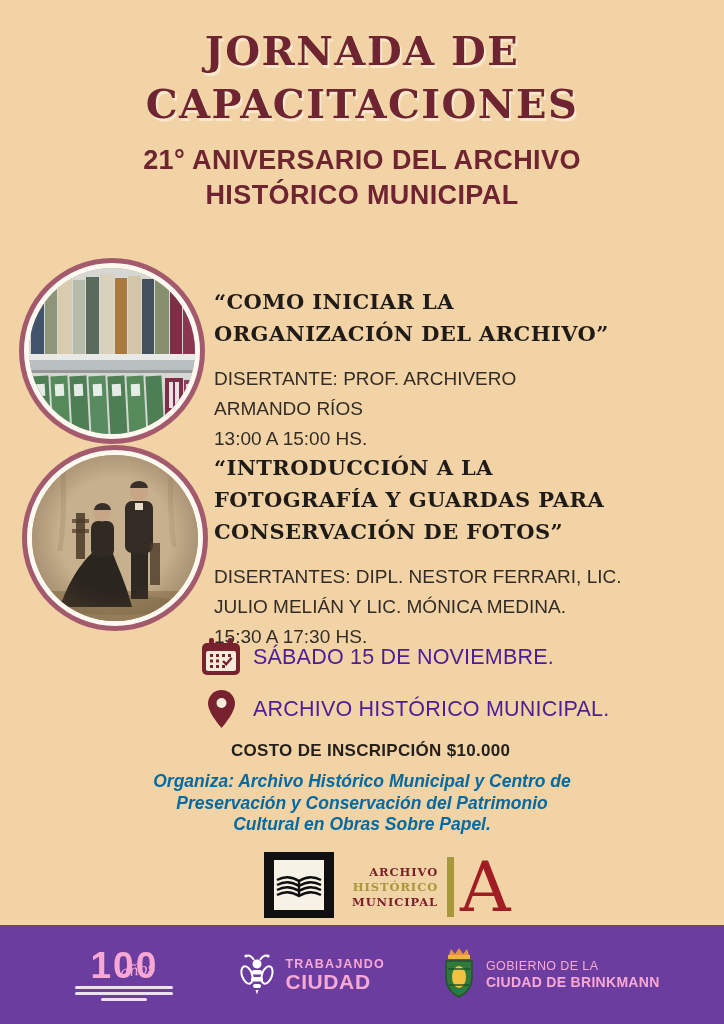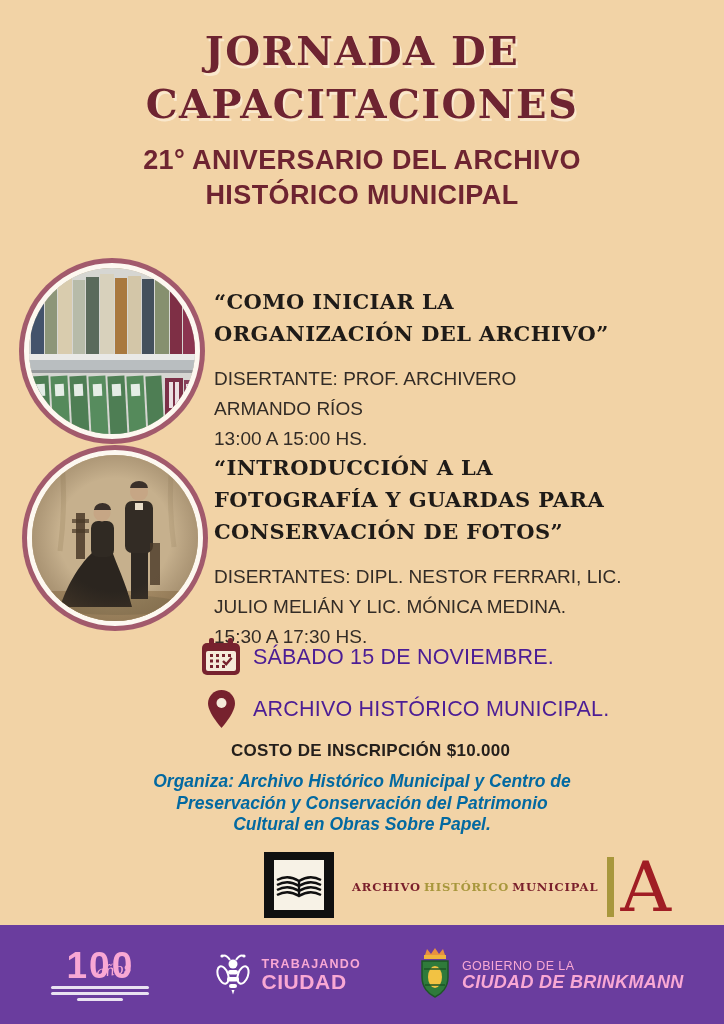--- a/index.html
+++ b/index.html
@@ -49,21 +49,21 @@
           color:#241f1b;letter-spacing:.3px;}
 
   
   .organizer{position:absolute;top:771px;left:0;width:100%;text-align:center;
              font-weight:700;font-style:italic;font-size:17.5px;line-height:21.5px;
              color:#0369a1;}
 
   
   .book-logo{position:absolute;left:264px;top:852px;}
   .wordmark{position:absolute;left:352px;top:855px;display:flex;align-items:center;height:64px;}
-  .wm-words{display:flex;flex-direction:row;align-items:flex-end;gap:3px;
+  .wm-words{display:flex;flex-direction:column;align-items:flex-end;gap:3px;
             font-family:"DejaVu Serif",serif;font-weight:700;font-size:11.5px;
             line-height:12px;letter-spacing:.9px;}
   .wm-w1,.wm-w3{color:#7a1f2b;}
   .wm-w2{color:var(--olive);}
   .wm-bar{width:7px;height:60px;background:var(--olive);margin:0 6px 0 9px;}
   .wm-a{font-family:"DejaVu Serif",serif;font-size:70px;line-height:58px;color:var(--red);}
 
   
   .footer{position:absolute;left:0;bottom:0;width:100%;height:99px;background:var(--purple);
           display:flex;align-items:center;justify-content:center;gap:56px;color:#f9a8d4;}
@@ -72,21 +72,21 @@
   .f-100-num{font-size:37px;font-weight:700;line-height:34px;letter-spacing:2px;}
   .f-100-script{position:absolute;top:12px;left:56px;transform:rotate(-8deg);
                 font-family:"DejaVu Serif",serif;font-style:italic;font-size:15px;}
   .f-100-bar{height:3px;background:#fff;opacity:.85;border-radius:2px;margin:3px auto 0;}
   .bar-wide{width:98px;}
   .bar-narrow{width:46px;}
   .f-col{display:flex;flex-direction:column;justify-content:center;}
   .f-juntos-1{font-size:12.5px;font-weight:700;letter-spacing:1.2px;line-height:14px;}
   .f-juntos-2{font-size:21px;font-weight:800;letter-spacing:.6px;line-height:21px;}
   .f-gob-1{font-size:12.5px;letter-spacing:.4px;line-height:15px;font-weight:400;}
-  .f-gob-2{font-size:18px;font-weight:700;letter-spacing:.3px;line-height:16px;font-style:italic;}
+  .f-gob-2{font-size:14px;font-weight:700;letter-spacing:.3px;line-height:16px;}
 </style>
 </head>
 <body>
 
 <div class="poster">
 
   <div class="header">
     <div class="title">
       <div>JORNADA DE</div>
       <div>CAPACITACIONES</div>

